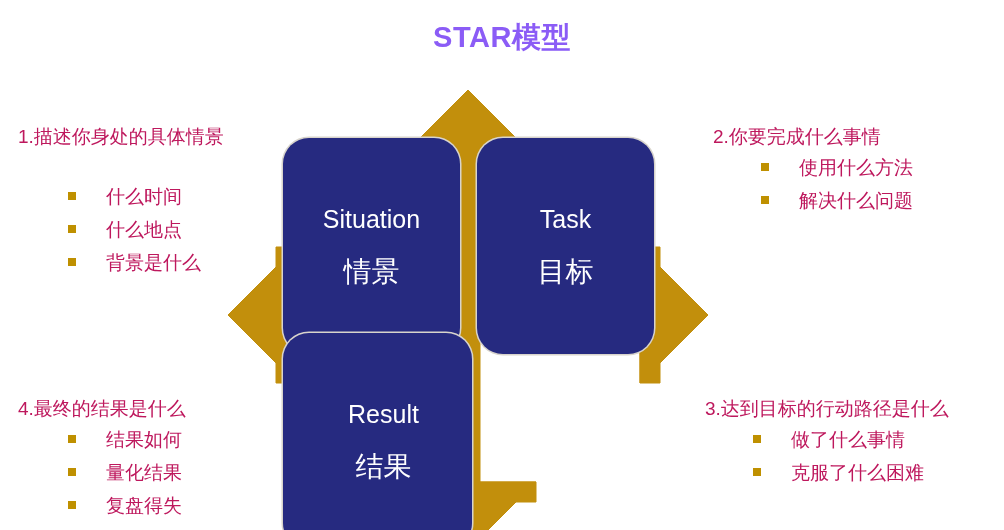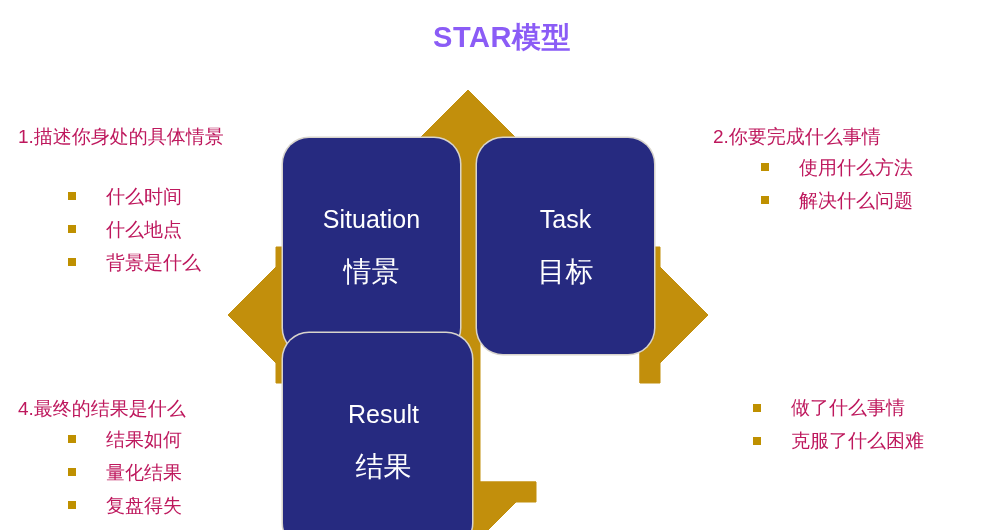--- a/index.html
+++ b/index.html
@@ -204,20 +204,21 @@
         <span>量化结果</span>
       </li>
       <li>
         <span class="sq"></span>
         <span>复盘得失</span>
       </li>
     </ul>
   </div>
 
   <div id="block-3" class="label-block">
+    <div class="heading">3.达到目标的行动路径是什么</div>
     <ul class="bullets">
       <li>
         <span class="sq"></span>
         <span>做了什么事情</span>
       </li>
       <li>
         <span class="sq"></span>
         <span>克服了什么困难</span>
       </li>
     </ul>

